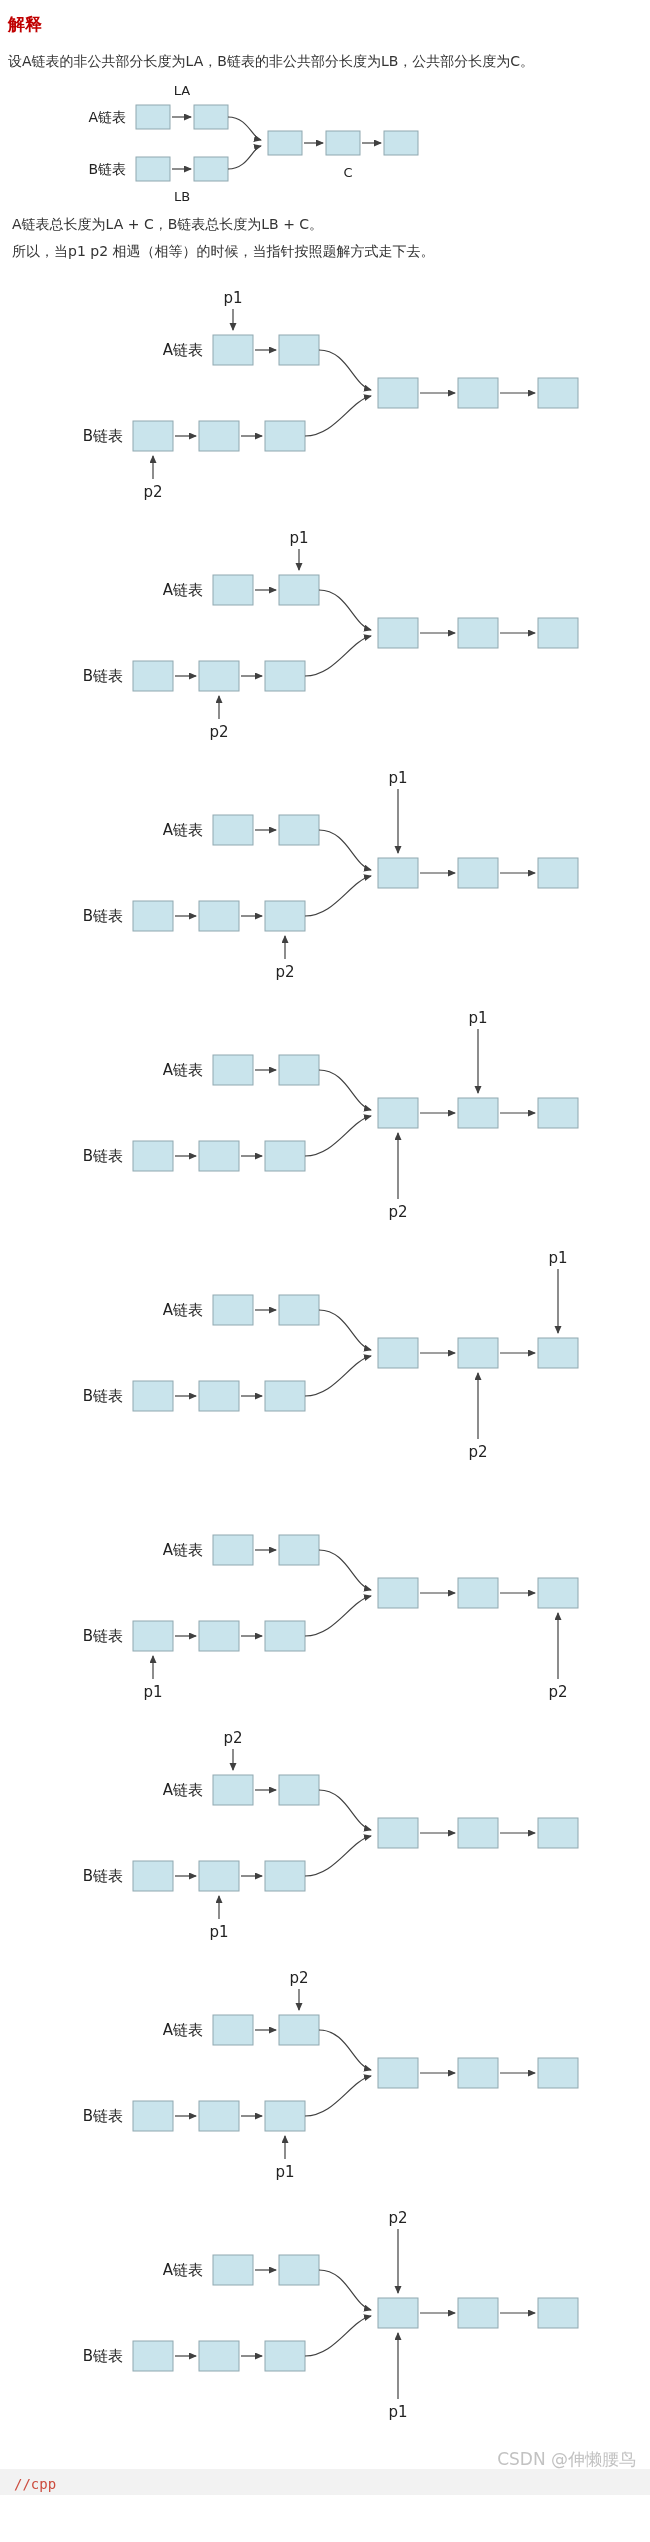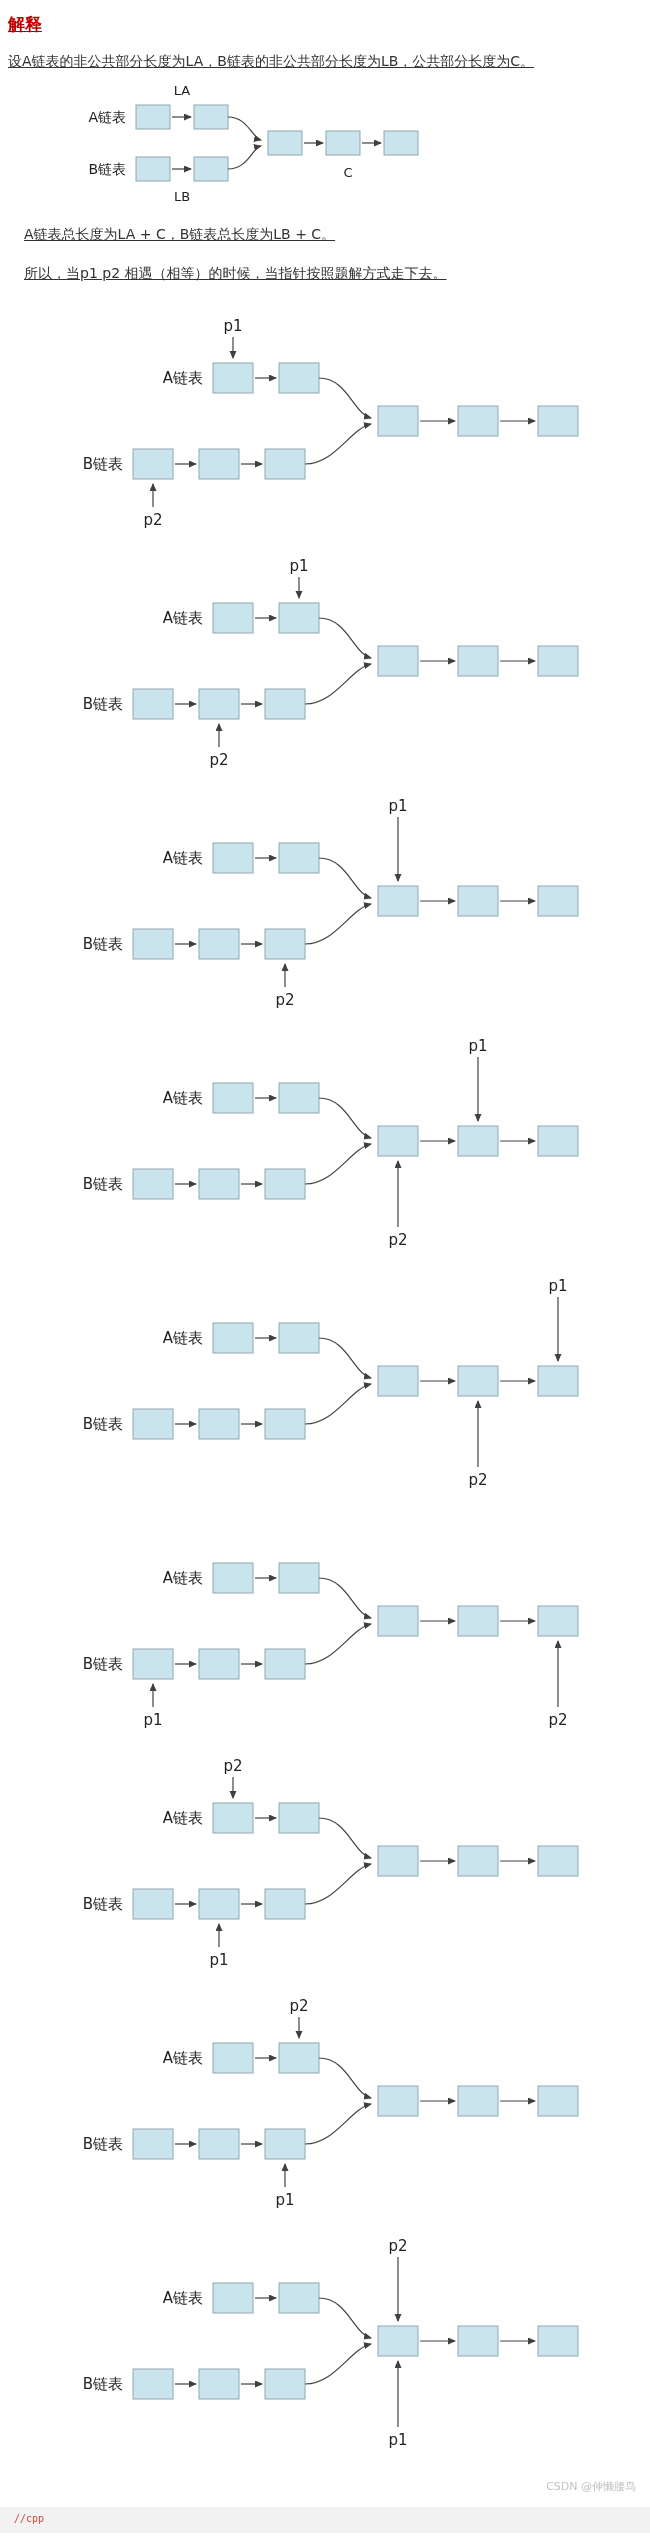--- a/index.html
+++ b/index.html
@@ -10,49 +10,49 @@
   }
   *{box-sizing:border-box;}
   html,body{margin:0;padding:0;background:#ffffff;}
   body{
     width:650px;
     font-family:"DejaVu Sans","Liberation Sans",sans-serif;
     color:var(--body-text);
     font-size:14px;
     line-height:1.65;
   }
-  .page{padding:10px 8px 0 8px;text-decoration:underline;}
+  .page{padding:10px 8px 0 8px;}
   h4.sec-heading{
     font-size:17px;
     font-weight:bold;
     color:var(--heading);
     margin:0 0 10px 0;
   }
   p.body-text{margin:12px 0 4px 0;}
-  .paras p{margin:16px;}
+  .paras p{margin:4px;}
   .paras{margin:6px 0 10px 0;}
   svg{display:block;font-family:inherit;}
   svg text{fill:#222222;}
   .diagram{margin:0;}
   .footer-row{
     margin-top:18px;
     text-align:right;
     padding-right:14px;
-    font-size:11px;
+    font-size:17px;
     color:var(--watermark);
     line-height:16px;
   }
   .code-bar{
-    margin-top:12px;
+    margin-top:2px;
     background:var(--code-bg);
     padding:4px 14px;
     height:26px;
     overflow:hidden;
     font-family:"DejaVu Sans Mono","Liberation Mono",monospace;
-    font-size:10px;
+    font-size:14px;
     color:var(--code-text);
   }
 </style>
 </head>
 <body>
 
 <svg width="0" height="0" style="position:absolute" aria-hidden="true">
   <defs>
     <marker id="arrow" markerUnits="userSpaceOnUse" markerWidth="9" markerHeight="9" refX="7" refY="3.5" orient="auto">
       <path d="M0,0 L8,3.5 L0,7 z" fill="#404040"></path>

